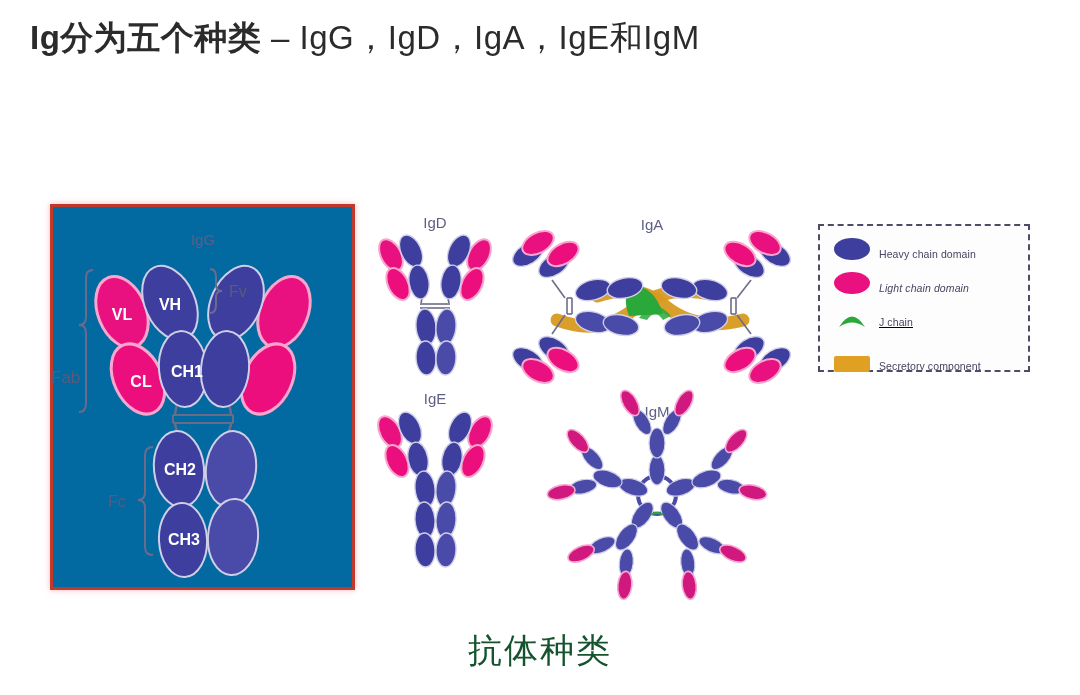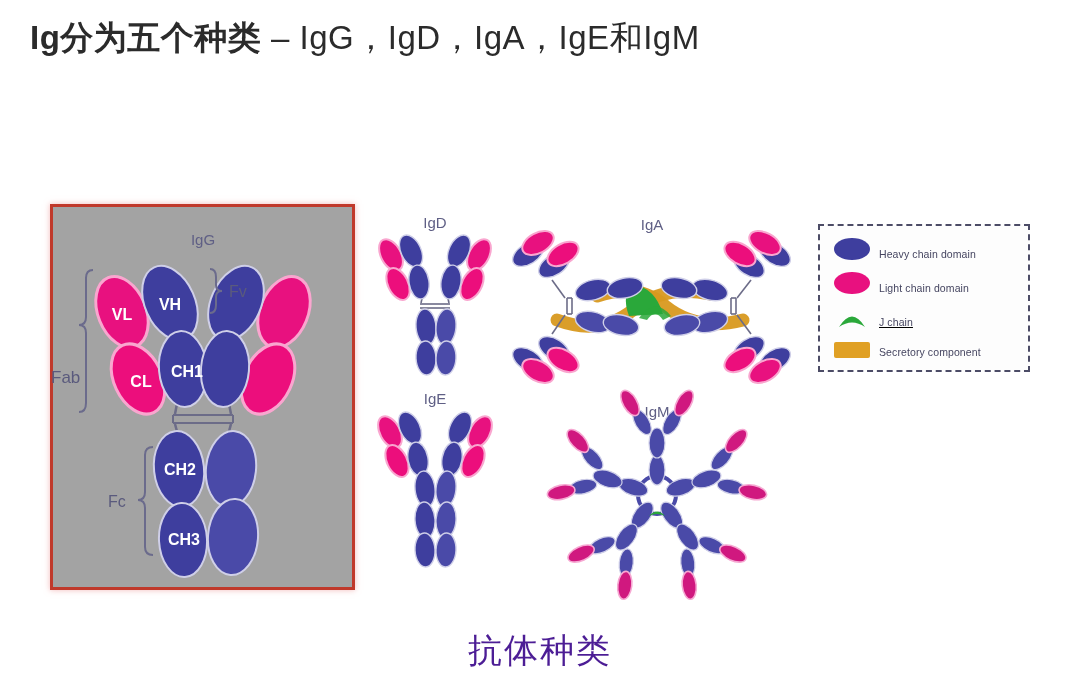--- a/index.html
+++ b/index.html
@@ -44,21 +44,21 @@
 
   
   #igg-box {
     position: absolute;
     left: 50px;
     top: 14px;
     width: 305px;
     height: 386px;
     border: 3px solid #c0392b;
     box-sizing: border-box;
-    background: #a3a3a3;
+    background: #0369a1;
     box-shadow: 0 0 6px rgba(235,130,130,0.55);
   }
 
   .panel { position: absolute; }
   #igd-panel  { left: 370px; top: 20px;  width: 130px; height: 165px; }
   #ige-panel  { left: 370px; top: 196px; width: 130px; height: 180px; }
   #iga-panel  { left: 505px; top: 20px;  width: 295px; height: 180px; }
   #igm-panel  { left: 550px; top: 205px; width: 215px; height: 185px; }
 
   
@@ -84,41 +84,41 @@
     margin-right: 9px;
     flex: none;
   }
   .legend-label {
     font-size: 10.5px;
     color: #454560;
     white-space: nowrap;
     letter-spacing: 0.1px;
   }
   #legend-row-0 { top: 12px; }
-  #legend-row-1 { top: 46px; }
+  #legend-row-1 { top: 46px; font-style: italic; }
   #legend-row-2 { top: 80px; text-decoration: underline; }
-  #legend-row-3 { top: 116px; }
+  #legend-row-3 { top: 130px; }
 
   .sw-ellipse {
     border-radius: 50%;
   }
   .sw-rect {
     border-radius: 2px;
     height: 16px;
   }
 
   
   #caption {
     position: absolute;
     left: 0;
     top: 628px;
     width: 1080px;
     text-align: center;
     font-size: 34px;
-    color: #4c1d95;
+    color: #14532d;
     letter-spacing: 2px;
   }
 
   svg { display: block; overflow: visible; }
   .svg-label {
     font-family: "Liberation Sans", "DejaVu Sans", sans-serif;
     fill: #5a5a7d;
   }
   .dom-label {
     font-family: "Liberation Sans", "DejaVu Sans", sans-serif;

